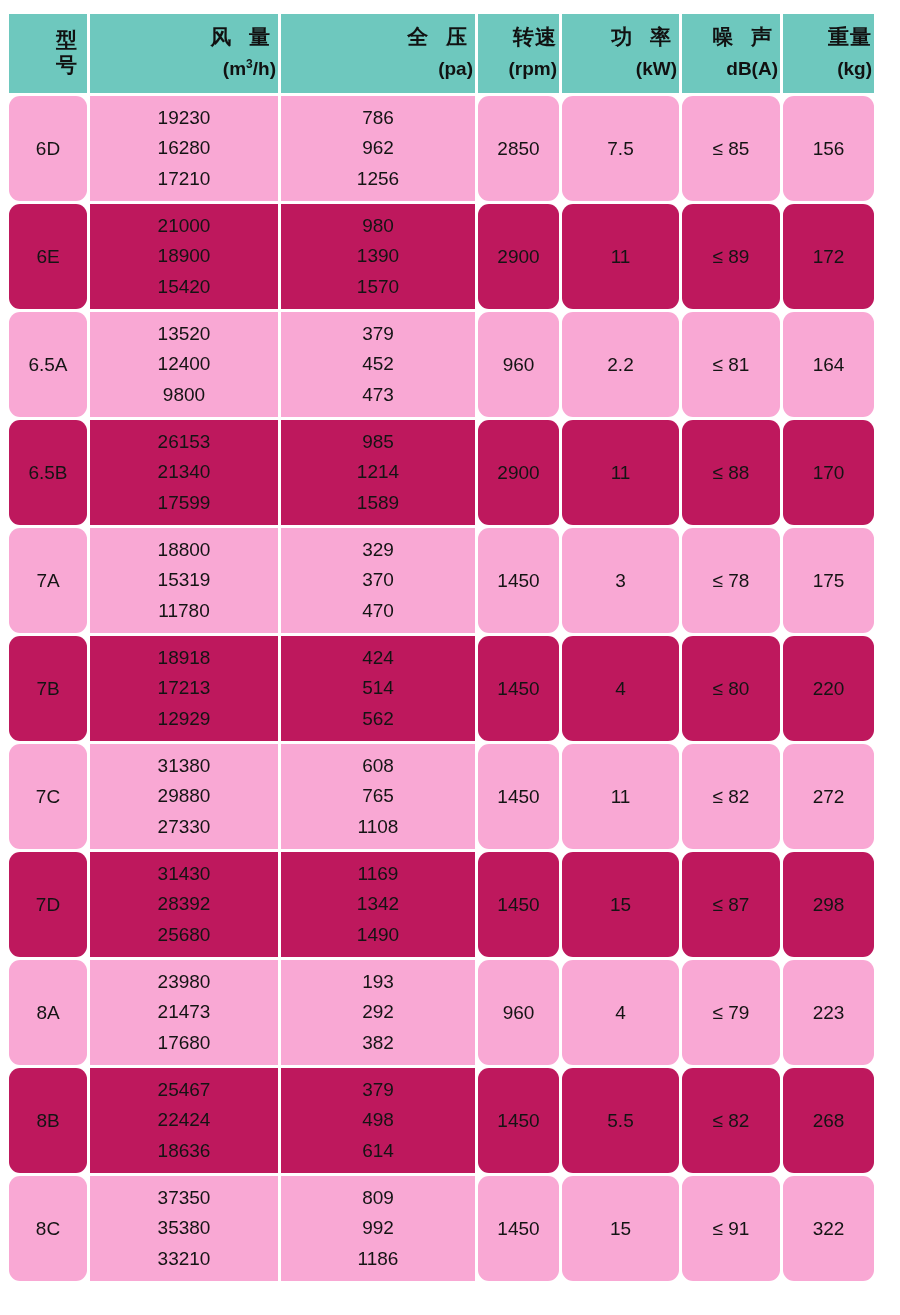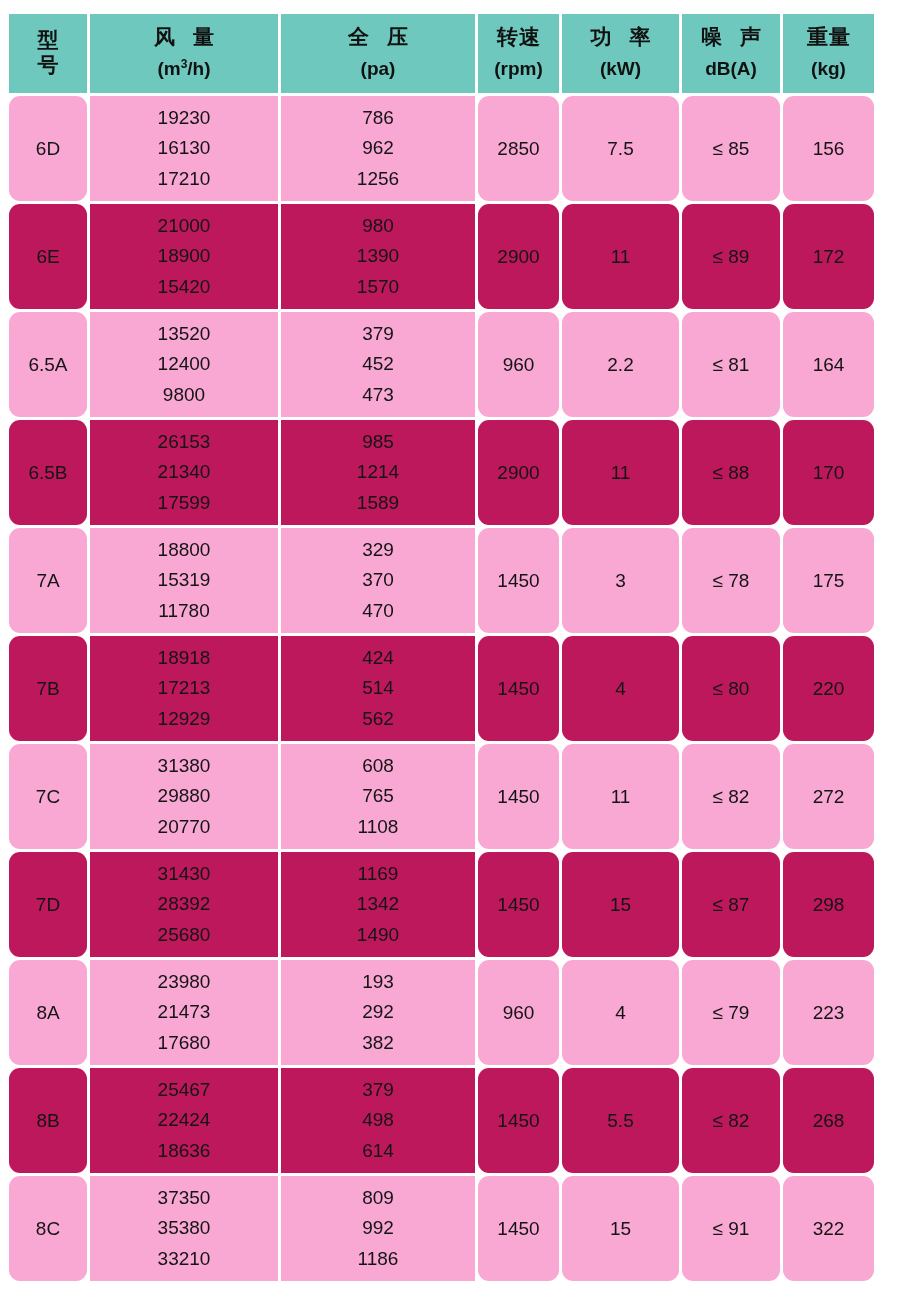--- a/index.html
+++ b/index.html
@@ -37,21 +37,21 @@
   col.c-power  { width: 117px; }
   col.c-noise  { width: 98px;  }
   col.c-weight { width: 91px;  }
 
   thead th {
     background: #6ec8be;
     color: #111111;
     font-weight: bold;
     font-size: 20px;
     line-height: 1.18;
-    text-align: center;
+    text-align: right;
     vertical-align: middle;
     padding: 9px 2px 10px 2px;
     height: 60px;
     border: 0;
   }
   thead th .cn {
     display: block;
     font-size: 21px;
     letter-spacing: 6px;
     padding-left: 6px;
@@ -141,21 +141,21 @@
           <span class="cn tight">重量</span>
           <span class="unit">(kg)</span>
         </th>
       </tr>
     </thead>
     <tbody id="spec-table-body">
         <tr class="row-dark">
           <td class="model">6D</td>
           <td class="multi flow">
             <span class="ml">19230</span>
-            <span class="ml">16130</span>
+            <span class="ml">16280</span>
             <span class="ml">17210</span>
           </td>
           <td class="multi pressure">
             <span class="ml">786</span>
             <span class="ml">962</span>
             <span class="ml">1256</span>
           </td>
           <td class="speed">2850</td>
           <td class="power">7.5</td>
           <td class="noise">≤ 85</td>
@@ -244,21 +244,21 @@
           <td class="speed">1450</td>
           <td class="power">4</td>
           <td class="noise">≤ 80</td>
           <td class="weight">220</td>
         </tr>
         <tr class="row-dark">
           <td class="model">7C</td>
           <td class="multi flow">
             <span class="ml">31380</span>
             <span class="ml">29880</span>
-            <span class="ml">20770</span>
+            <span class="ml">27330</span>
           </td>
           <td class="multi pressure">
             <span class="ml">608</span>
             <span class="ml">765</span>
             <span class="ml">1108</span>
           </td>
           <td class="speed">1450</td>
           <td class="power">11</td>
           <td class="noise">≤ 82</td>
           <td class="weight">272</td>

